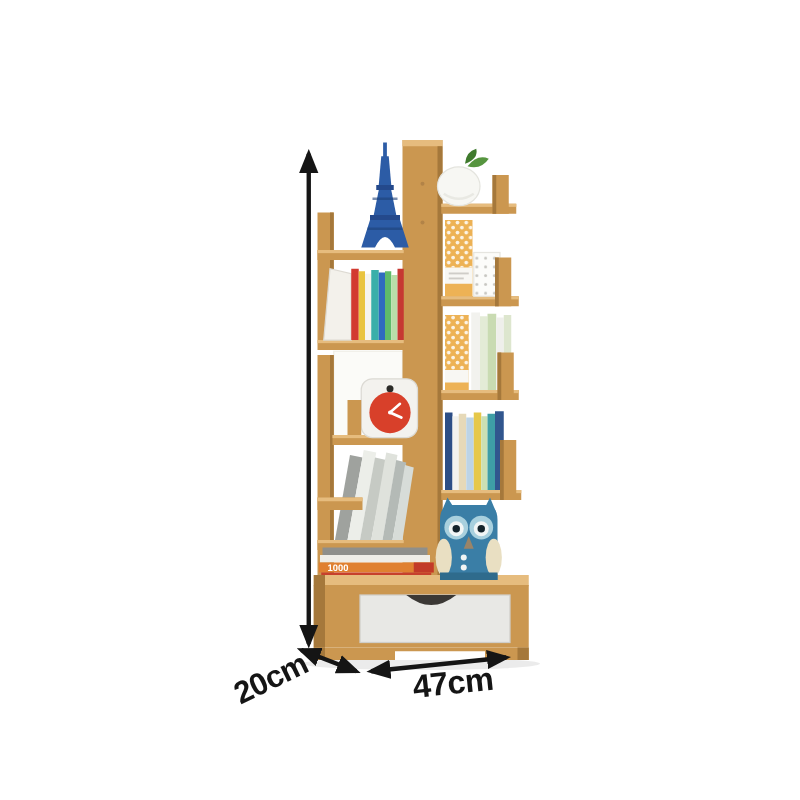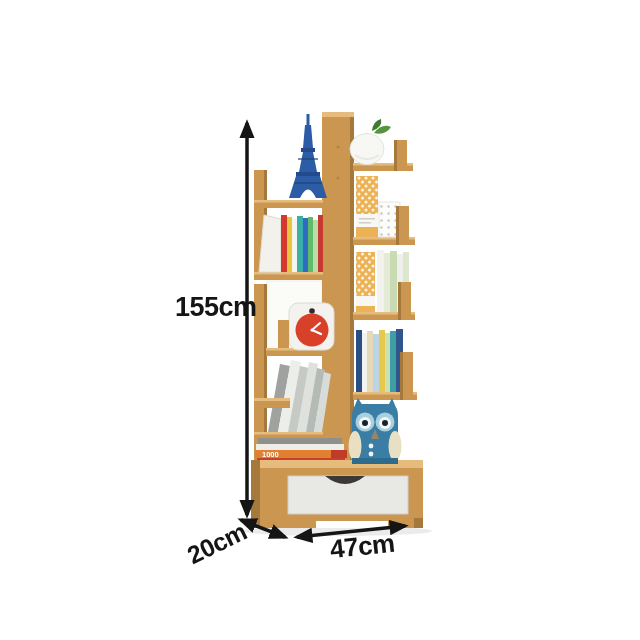--- a/index.html
+++ b/index.html
@@ -215,16 +215,15 @@
     <line class="dim" x1="247" y1="123" x2="247" y2="515" marker-start="url(#ahm)" marker-end="url(#ahm)"></line>
   </g>
   <g>
     <line class="dim" stroke-width="4" x1="241" y1="520" x2="285" y2="537" marker-start="url(#ahm)" marker-end="url(#ahm)"></line>
   </g>
   <g>
     <line class="dim" stroke-width="4" x1="297" y1="537" x2="405" y2="526" marker-start="url(#ahm)" marker-end="url(#ahm)"></line>
   </g>
 </svg>
 
-<div id="label-height" class="dim-label">155cm</div>
 <div id="label-depth" class="dim-label">20cm</div>
 <div id="label-width" class="dim-label">47cm</div>
 </div>
 
 </body></html>

